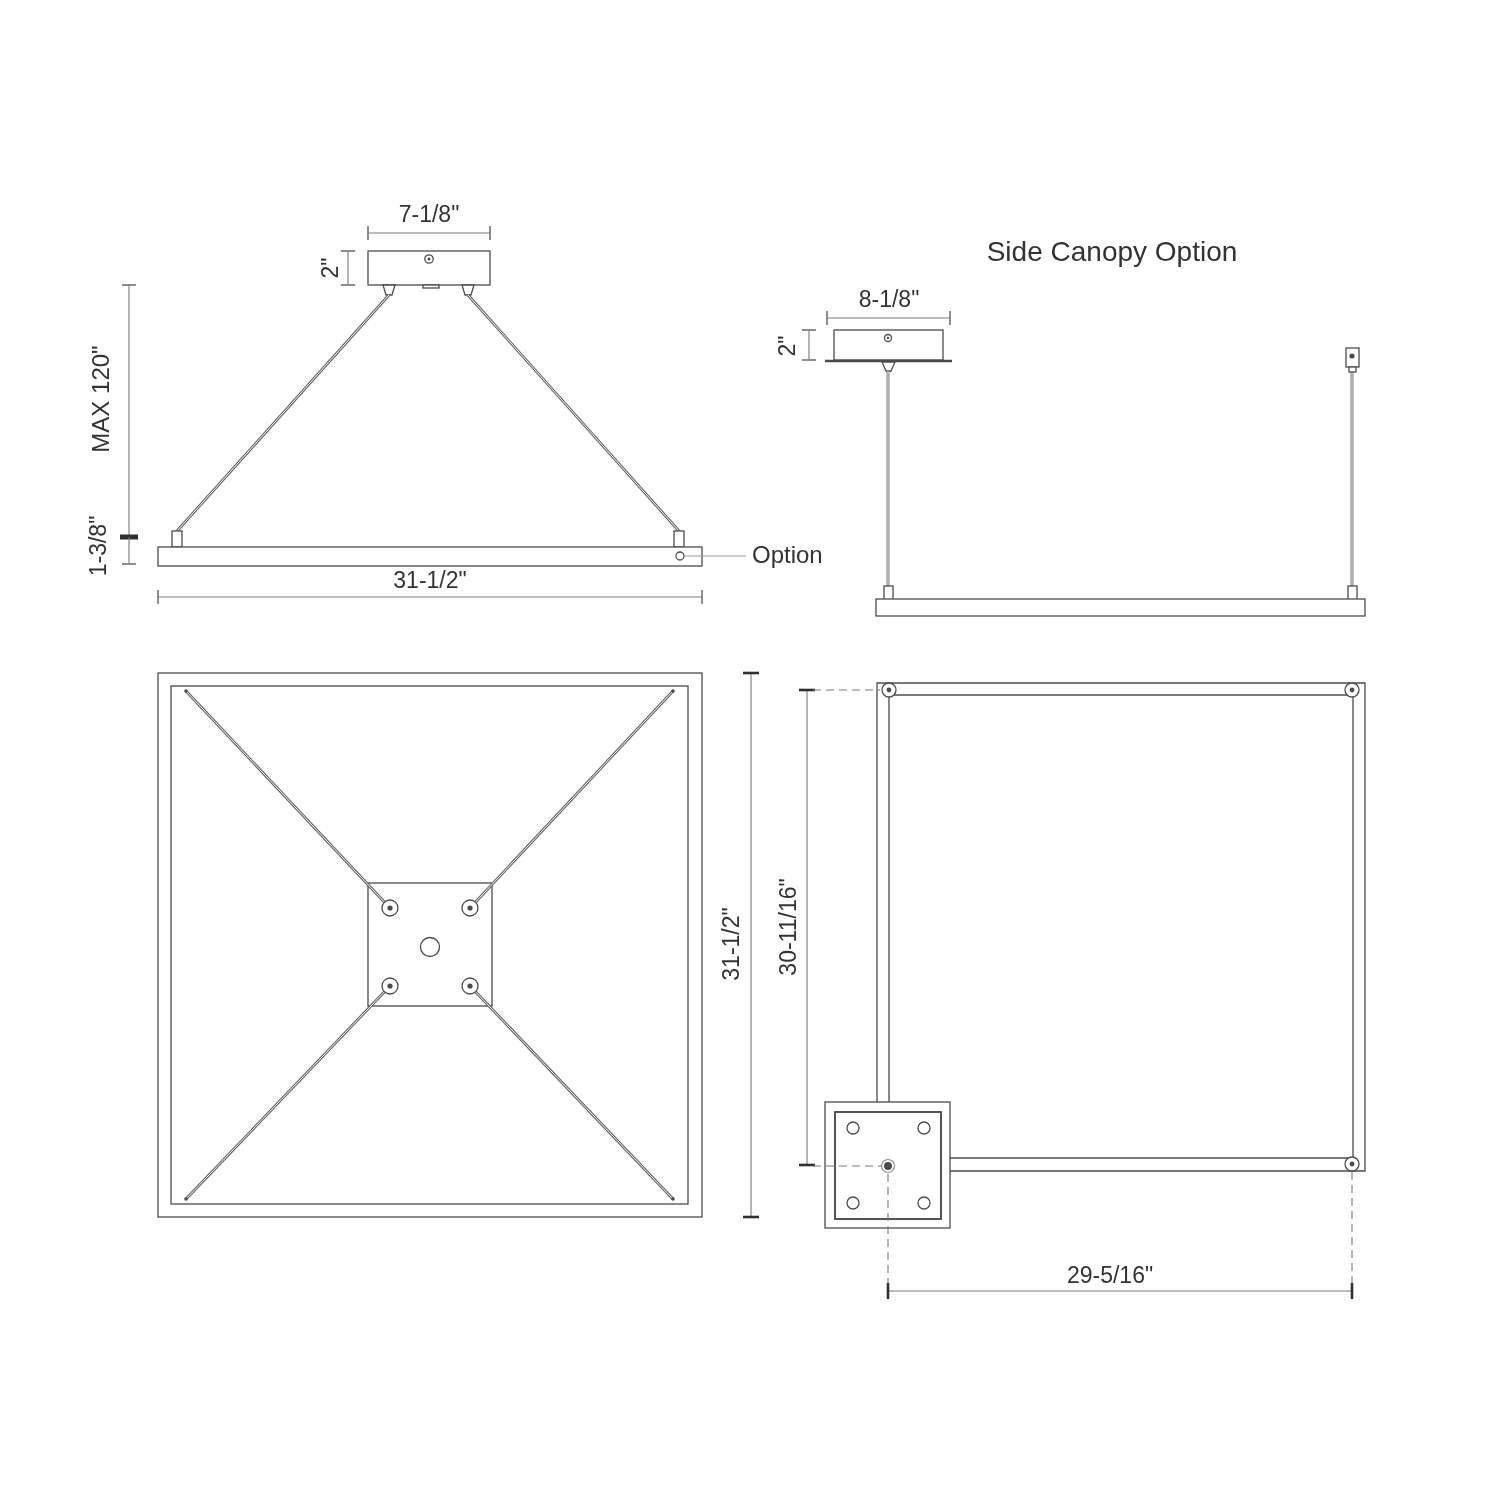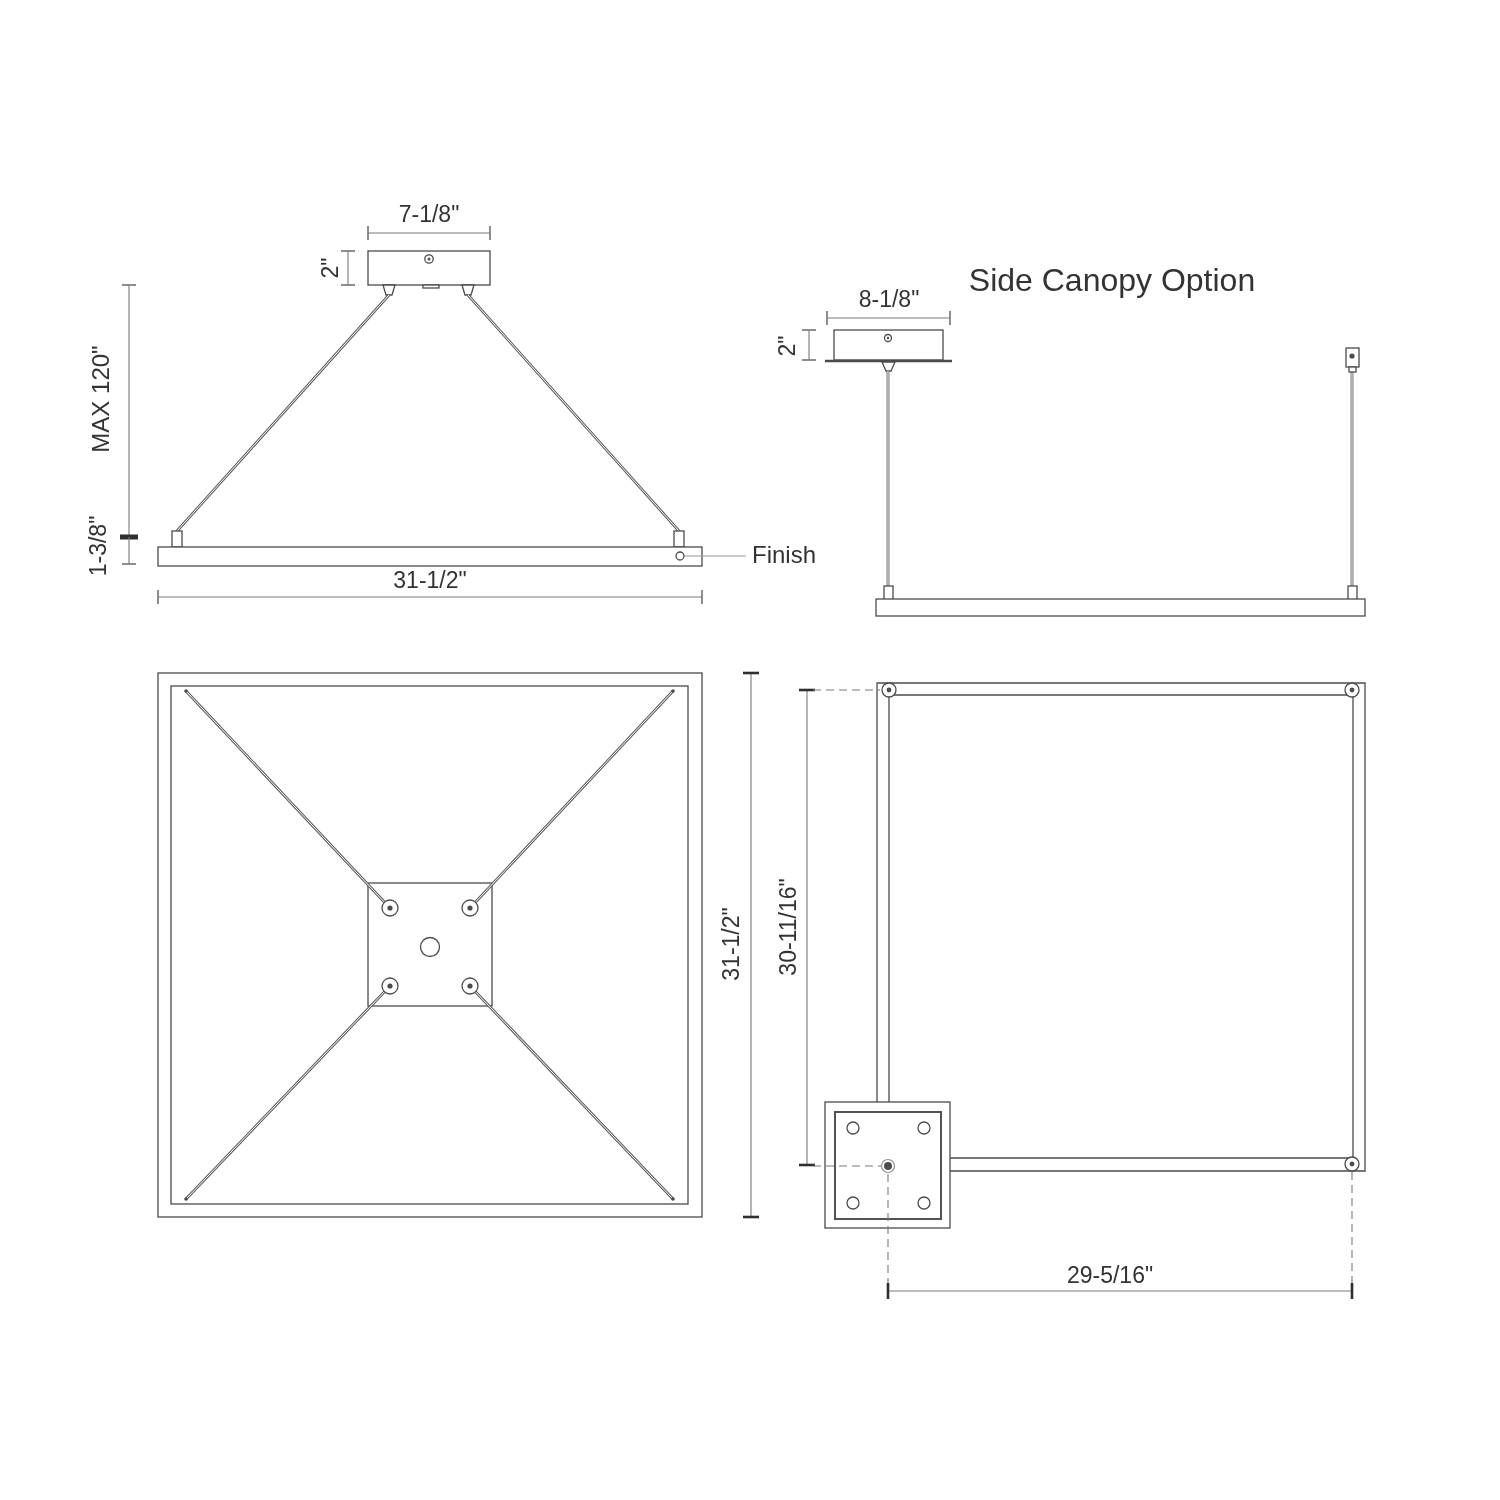--- a/index.html
+++ b/index.html
@@ -20,21 +20,21 @@
   .dash{stroke:var(--dimension);stroke-width:1.1;fill:none;stroke-dasharray:8 5;}
   .cable{stroke:var(--cable);stroke-width:2.8;fill:none;}
   .cablecore{stroke:#ffffff;stroke-width:1;fill:none;}
   .leader{stroke:var(--leader);stroke-width:1.2;fill:none;}
   .dot{fill:var(--line);stroke:none;}
   .ring{stroke:#8f8f8f;stroke-width:1.2;fill:none;}
   .label{position:absolute;font-size:23px;color:var(--text);white-space:nowrap;}
   .ctr{transform:translate(-50%,-50%);}
   .rot{transform:translate(-50%,-50%) rotate(-90deg);}
   .midv{transform:translateY(-50%);}
-  .title{font-size:32px;margin-top:28px;}
+  .title{font-size:28px;}
 </style>
 </head>
 <body>
 
 <div class="canvas">
 
   <svg width="1500" height="1500" viewBox="0 0 1500 1500">
 
     <g>
 
@@ -205,21 +205,21 @@
         <line class="tick" x1="1352" y1="1283" x2="1352" y2="1299"></line>
       </g>
     </g>
   </svg>
 
   <div class="label ctr" style="left:429px;top:214px;">7-1/8"</div>
   <div class="label rot" style="left:330px;top:268px;">2"</div>
   <div class="label rot" style="left:101px;top:399px;font-size:24px;">MAX 120"</div>
   <div class="label rot" style="left:98px;top:546px;">1-3/8"</div>
   <div class="label ctr" style="left:430px;top:580px;">31-1/2"</div>
-  <div class="label midv" style="left:752px;top:555px;font-size:24px;">Finish</div>
+  <div class="label midv" style="left:752px;top:555px;font-size:24px;">Option</div>
 
   <div class="label ctr title" style="left:1112px;top:252px;">Side Canopy Option</div>
   <div class="label ctr" style="left:889px;top:299px;">8-1/8"</div>
   <div class="label rot" style="left:787px;top:346px;">2"</div>
 
   <div class="label rot" style="left:731px;top:944px;">31-1/2"</div>
 
   <div class="label rot" style="left:788px;top:927px;">30-11/16"</div>
   <div class="label ctr" style="left:1110px;top:1275px;">29-5/16"</div>
 

